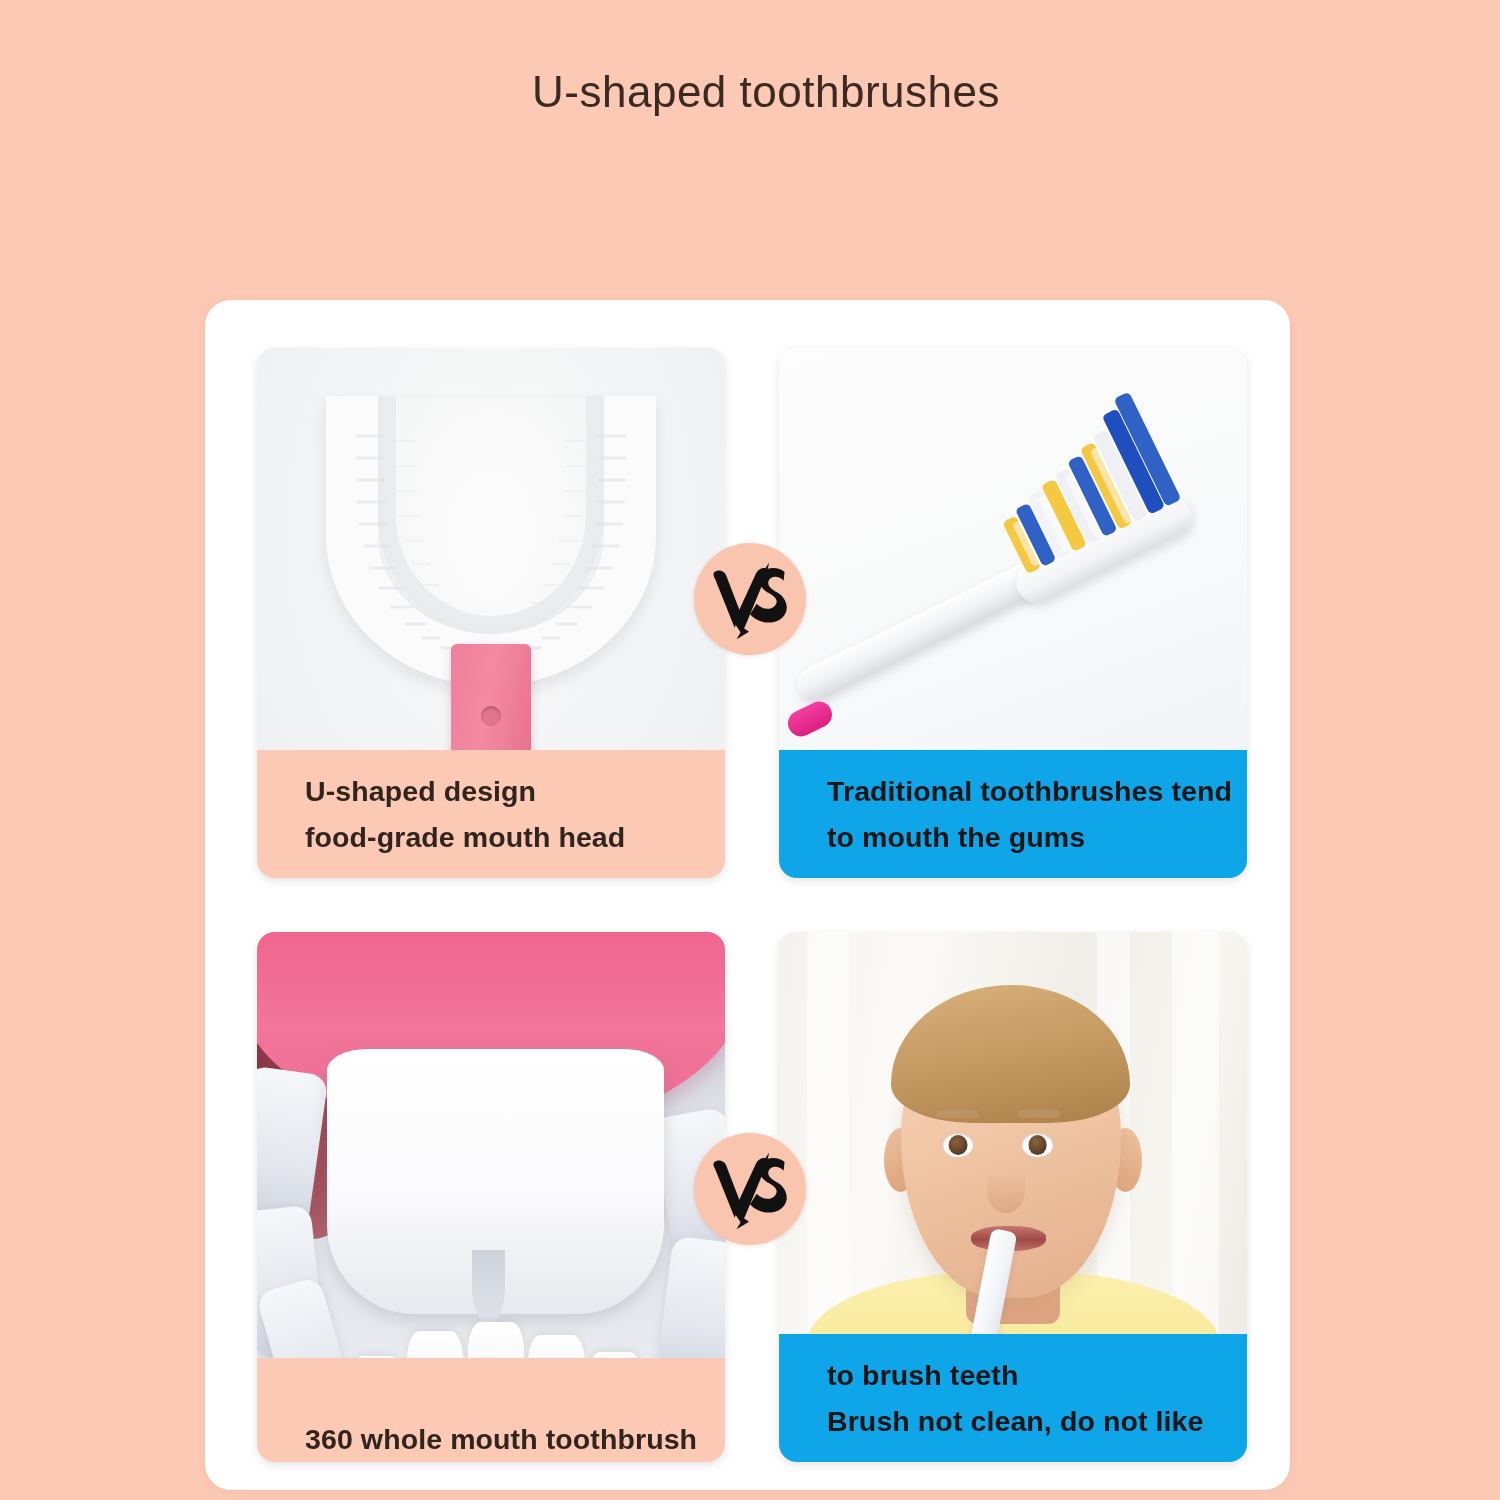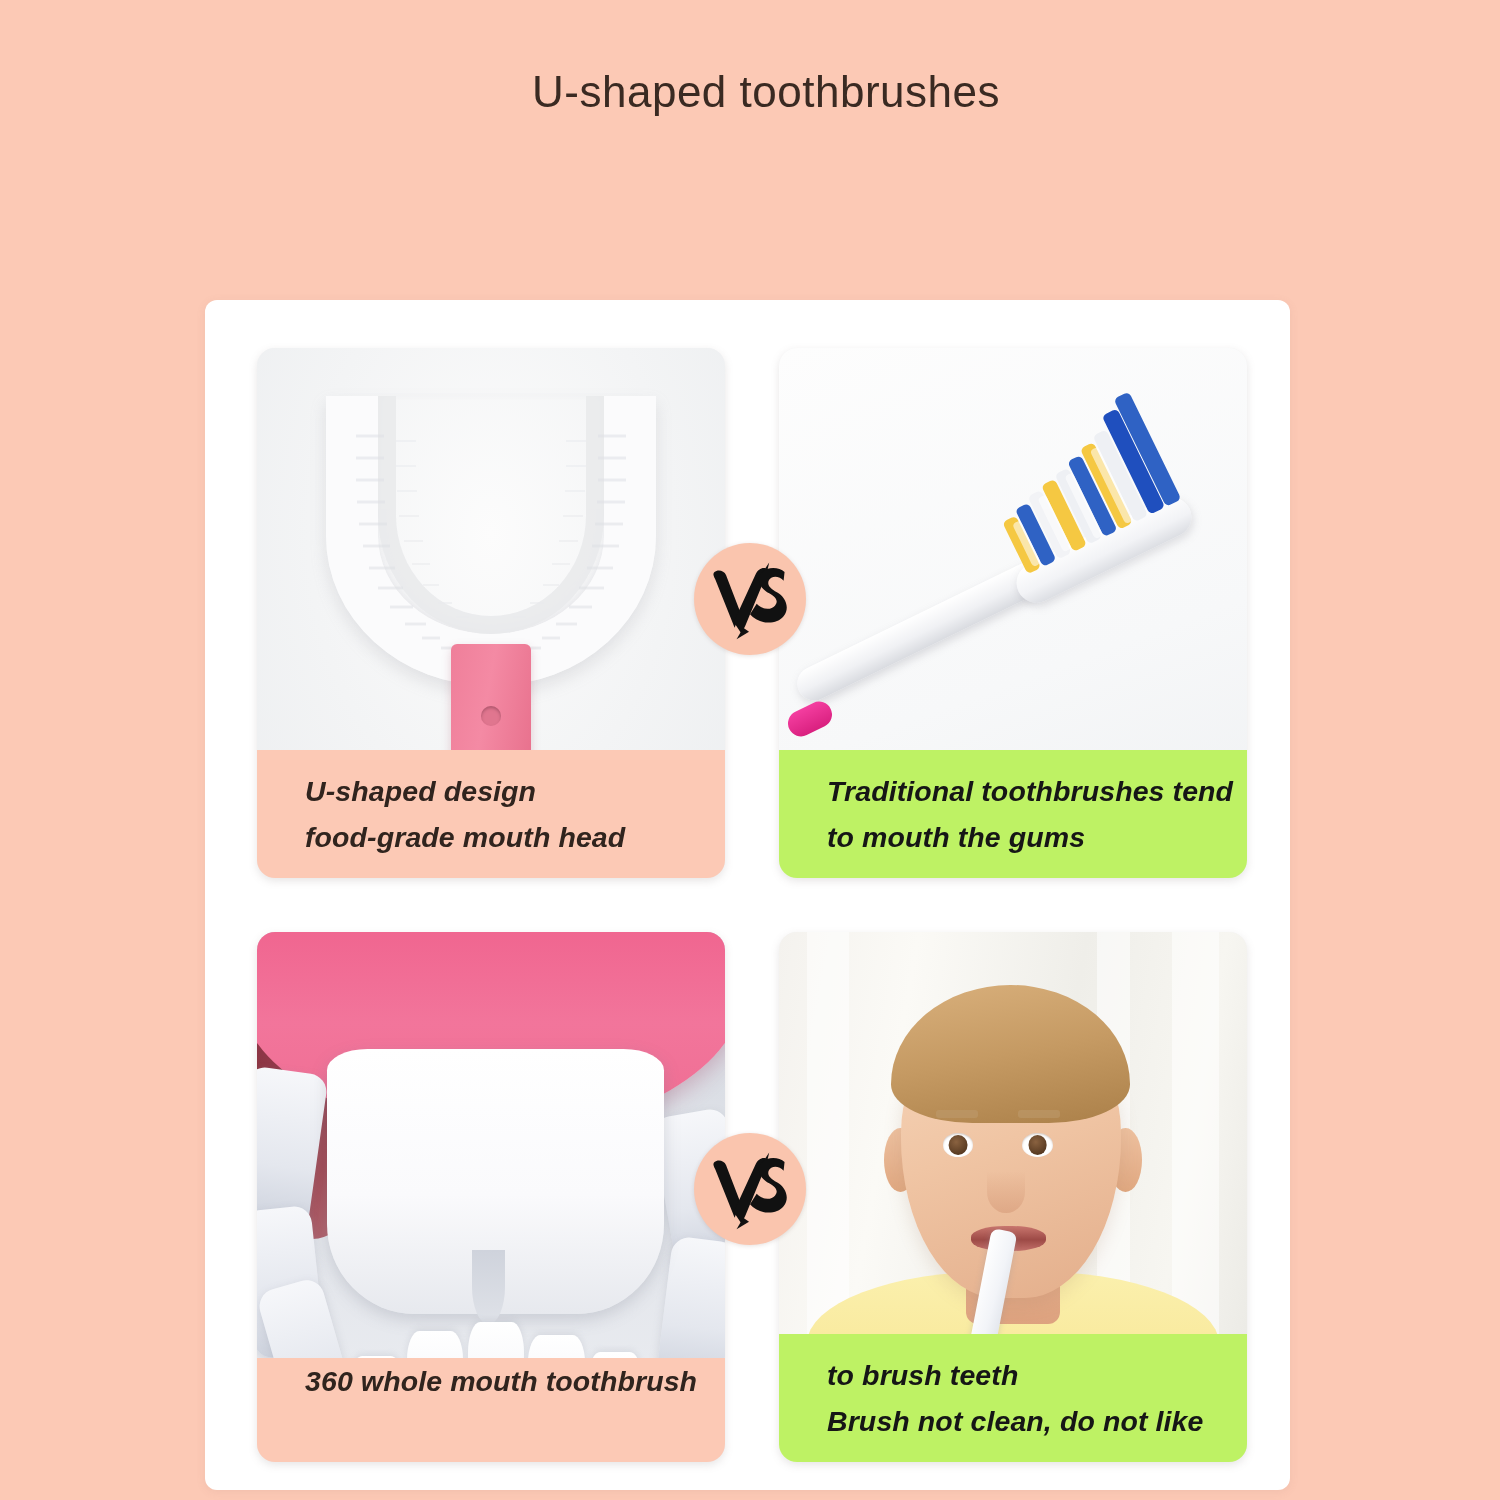--- a/index.html
+++ b/index.html
@@ -39,23 +39,22 @@
   }
 
   
   .card {
     position: absolute;
     left: 205px;
     top: 300px;
     width: 1085px;
     height: 1190px;
     background: #ffffff;
-    border-radius: 12px;
+    border-radius: 26px;
     box-shadow: 0 2px 10px rgba(150,110,95,0.10);
-    font-style: italic;
   }
 
   .grid {
     position: absolute;
     left: 52px;
     top: 48px;
     width: 990px;
     height: 1100px;
     display: grid;
     grid-template-columns: 468px 468px;
@@ -82,22 +81,22 @@
     position: absolute;
     left: 0; right: 0; bottom: 0;
     box-sizing: border-box;
     padding: 18px 40px 18px 48px;
     font-size: 28.5px;
     line-height: 1.62;
     font-weight: 700;
     letter-spacing: 0.1px;
   }
   .caption.peach { background: #fcc9b5; color: #30241e; }
-  .caption.gray  { background: #bef264; color: #161616; }
-  .caption.single { display: flex; align-items: flex-start; min-height: 104px; padding-top: 0; padding-bottom: 0; }
+  .caption.gray  { background: #0ea5e9; color: #161616; }
+  .caption.single { display: flex; align-items: flex-end; min-height: 104px; padding-top: 0; padding-bottom: 0; }
   .cap-line { display: block; white-space: nowrap; }
 
   
   .vs-badge {
     position: absolute;
     width: 112px;
     height: 112px;
     border-radius: 50%;
     background: #fac5ae;
     z-index: 40;

